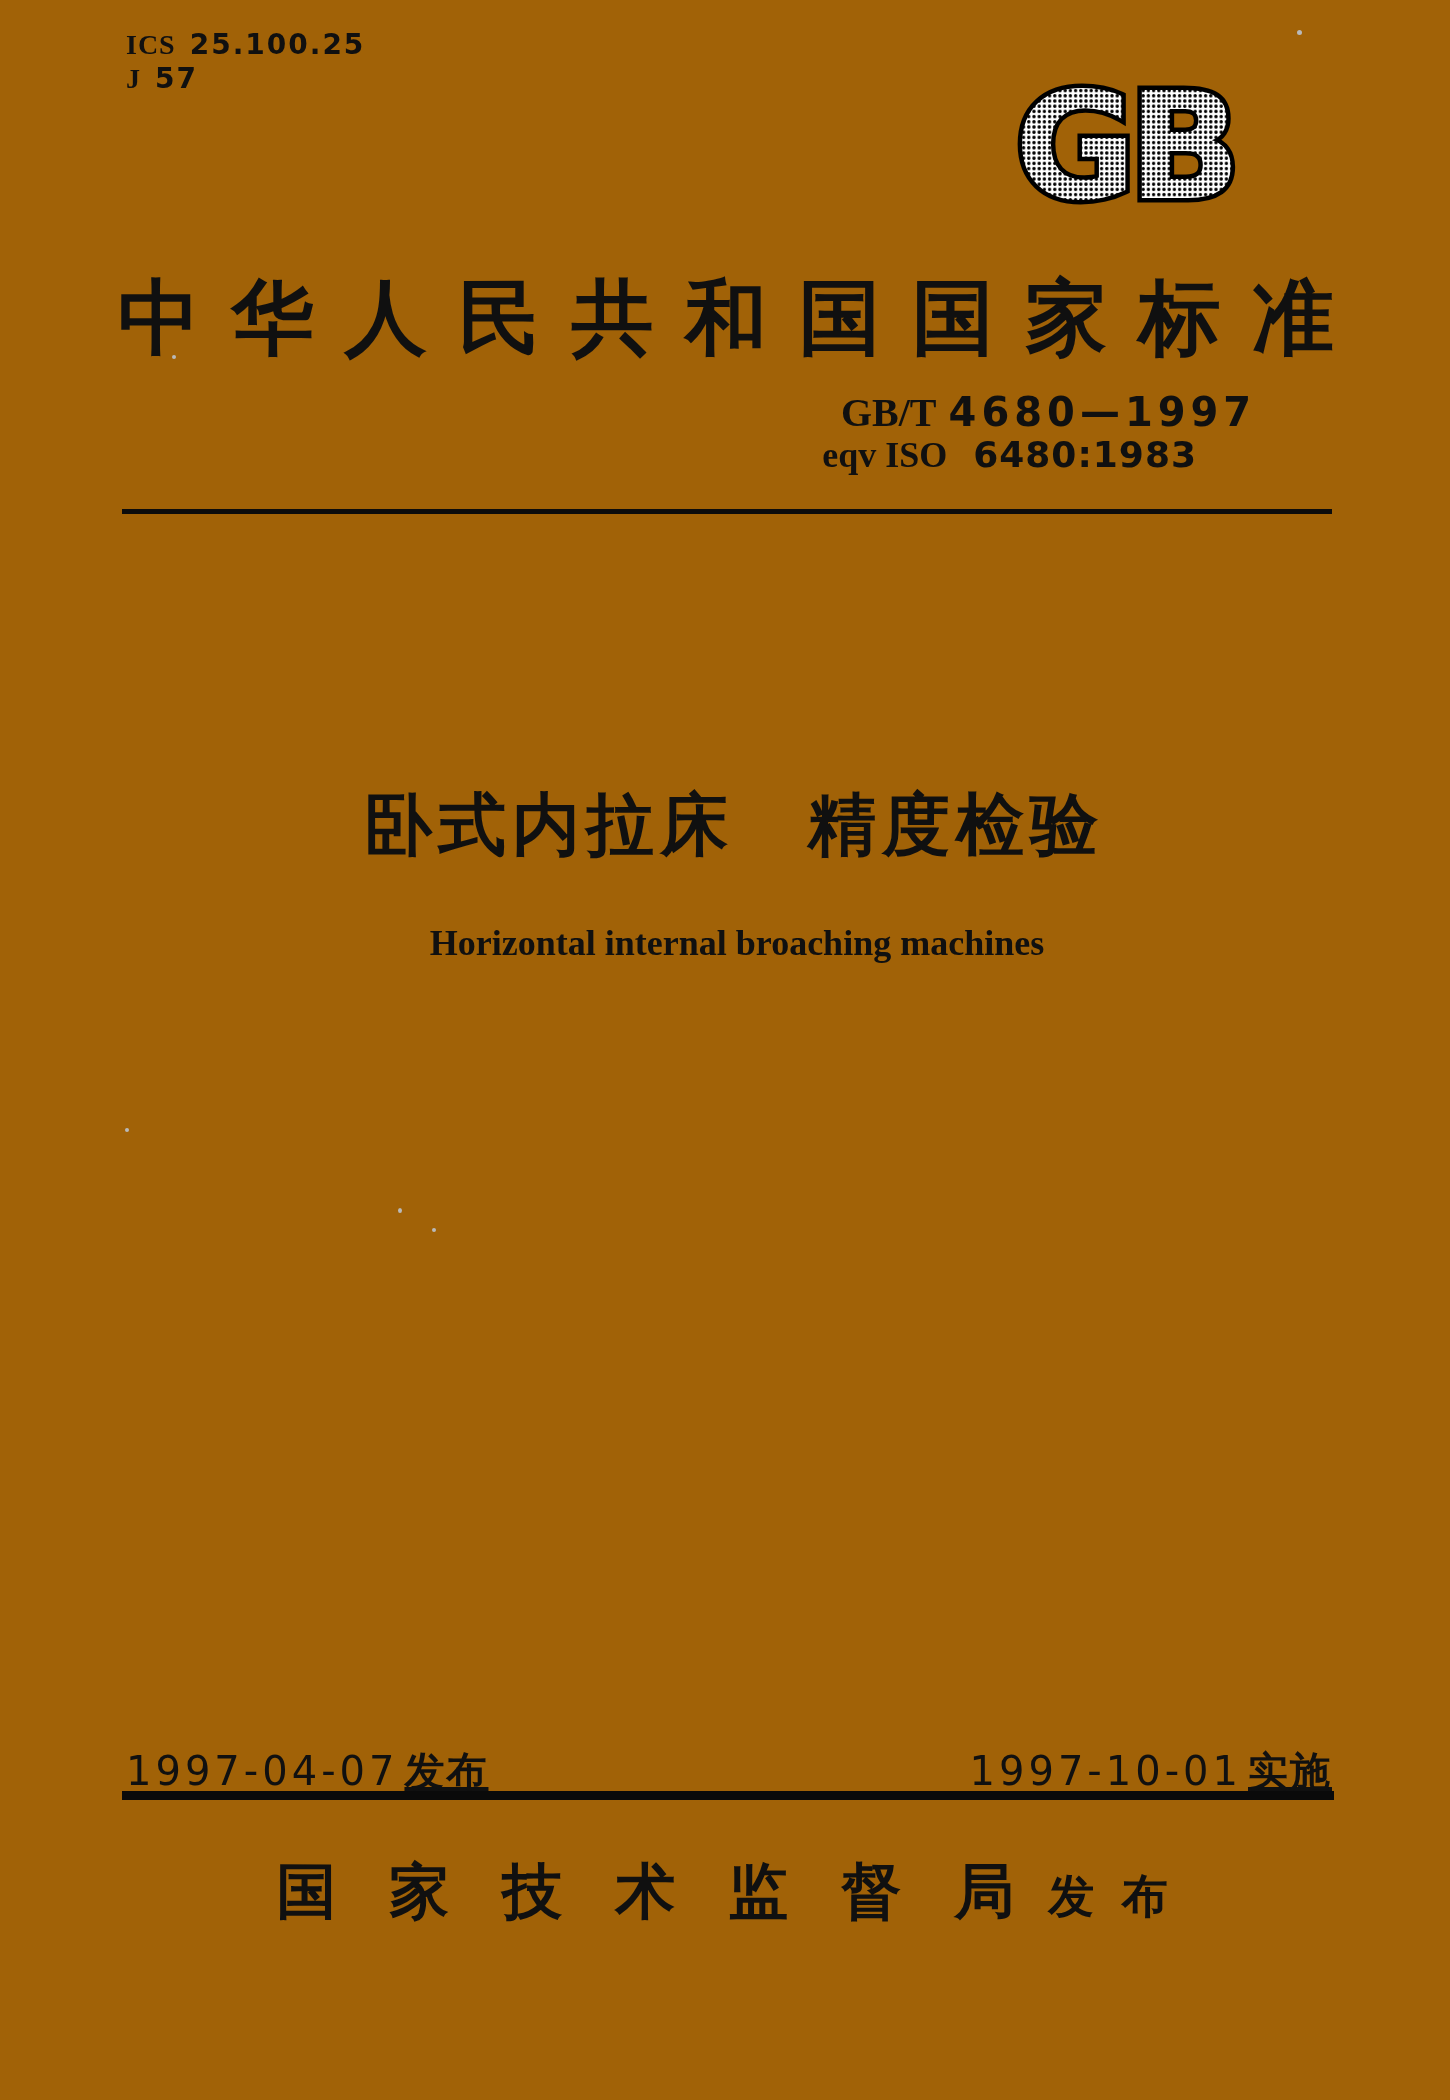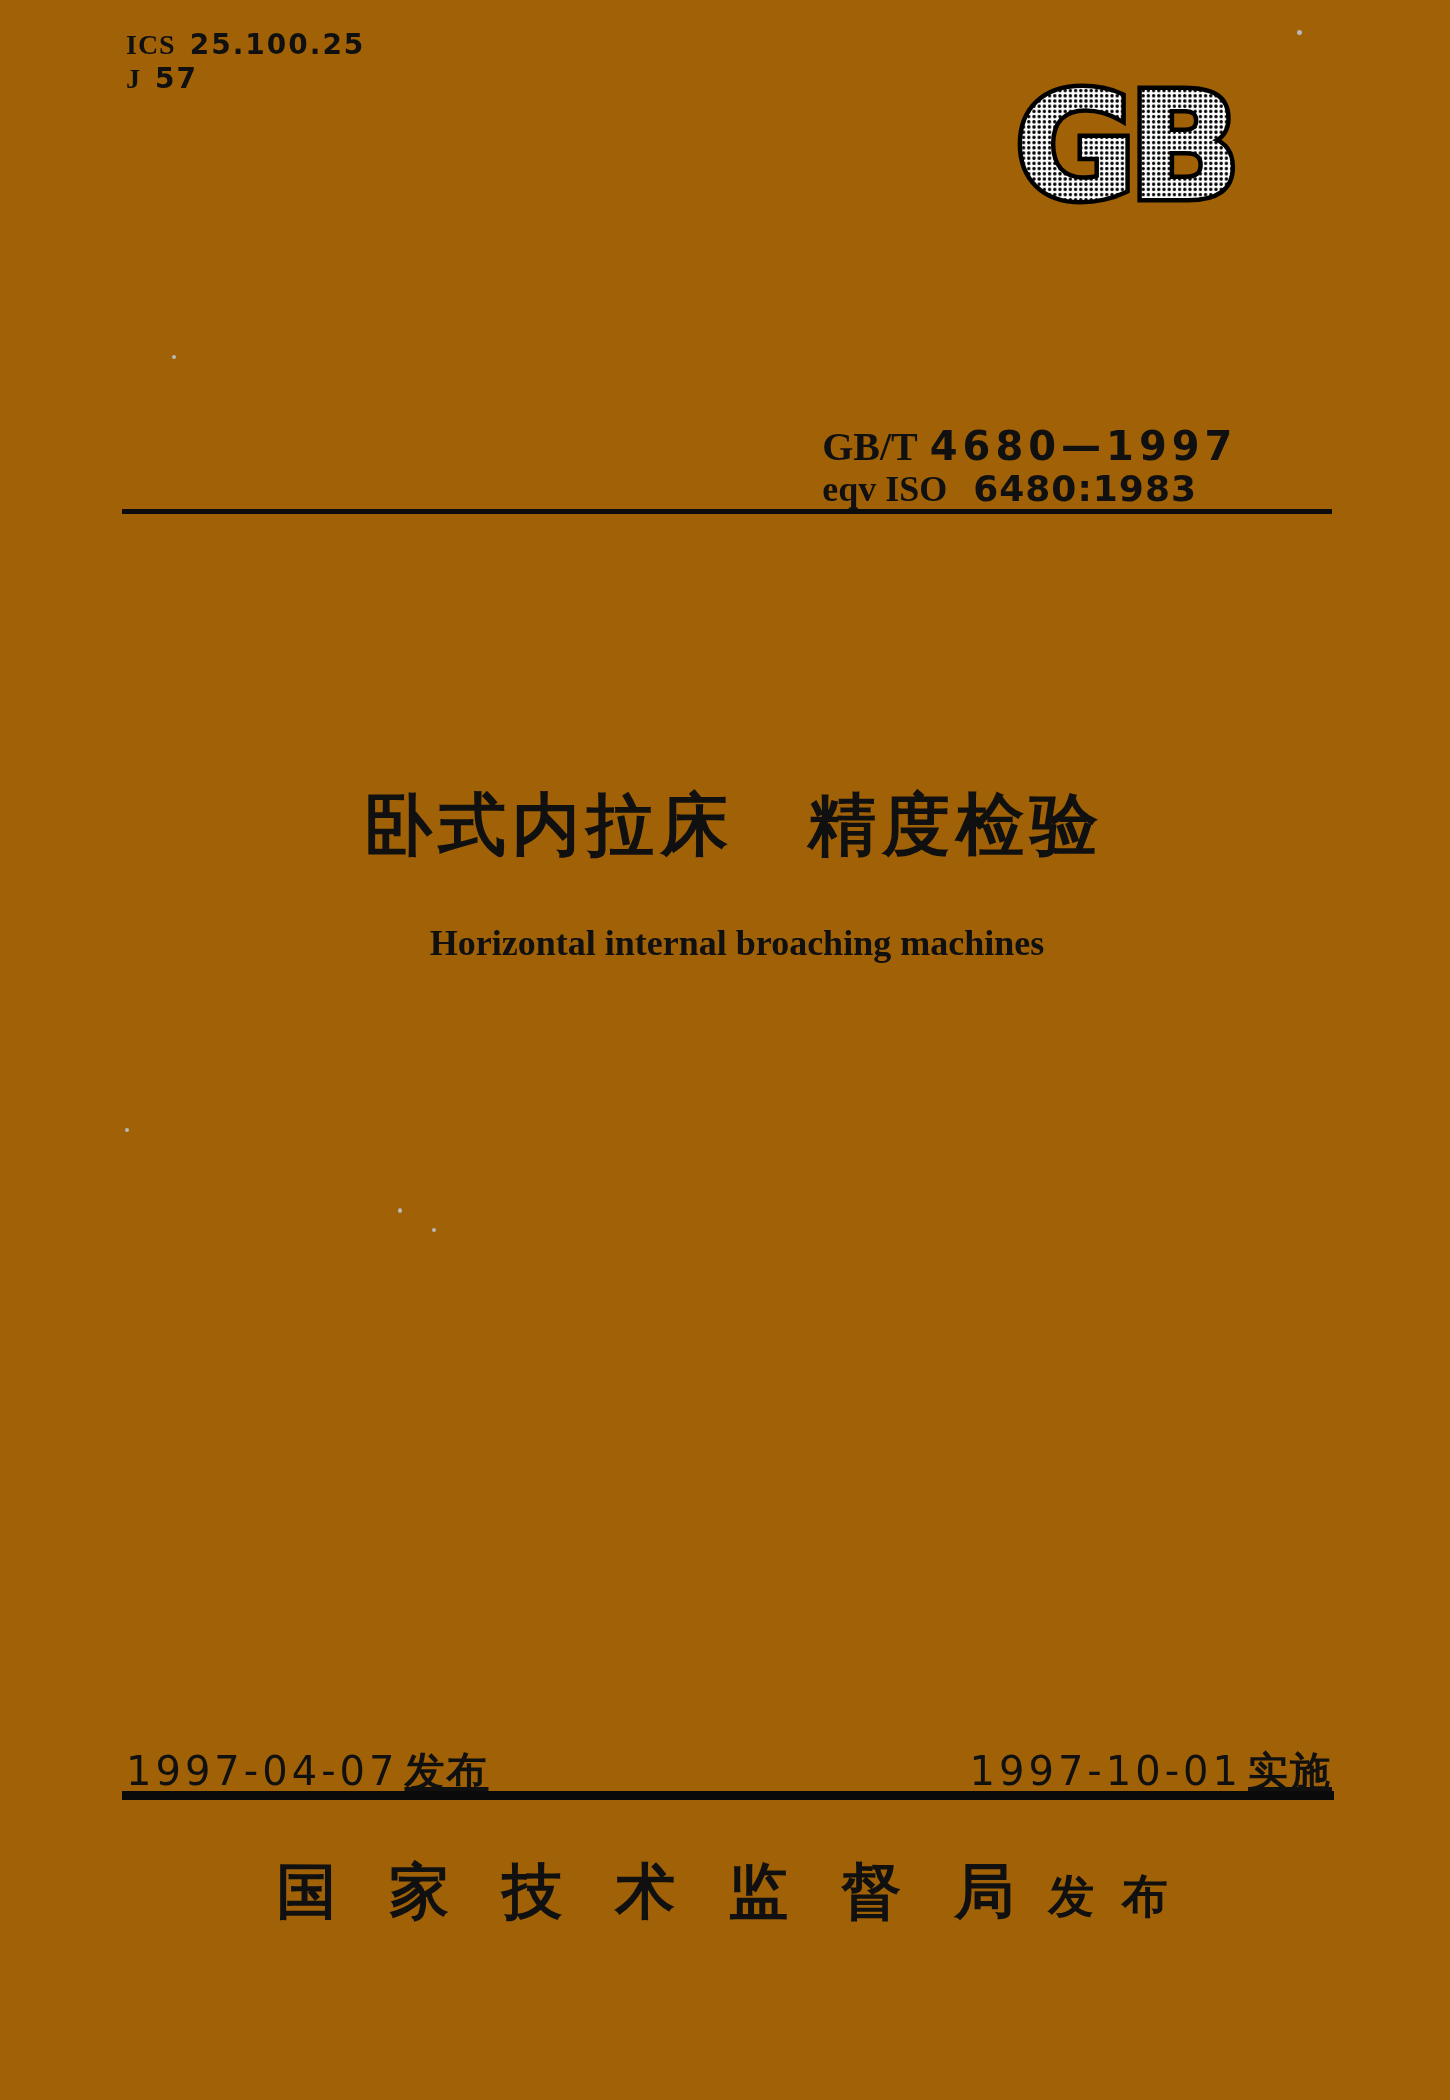--- a/index.html
+++ b/index.html
@@ -42,22 +42,22 @@
     line-height: 1.05;
     white-space: nowrap;
     text-align: justify;
     text-align-last: justify;
   }
 
   
   .std-code-block {
     position: absolute;
     right: 175px;
-    top: 424px;
-    text-align: left;
+    top: 390px;
+    text-align: center;
   }
   .std-code-line1 {
     font-size: 40px;
     font-weight: bold;
     line-height: 44px;
     white-space: nowrap;
   }
   .std-code-line1 .prefix { font-family: "Liberation Serif", "DejaVu Serif", serif; margin-right: 12px; }
   .std-code-line1 .num { font-family: "DejaVu Sans", sans-serif; letter-spacing: 5px; }
   .std-code-line2 {
@@ -187,20 +187,21 @@
   <svg class="gb-logo" width="258" height="158" viewBox="0 0 258 158">
     <defs>
       <pattern id="halftone" width="5.2" height="5.2" patternUnits="userSpaceOnUse">
         <rect width="5.2" height="5.2" fill="#ffffff"></rect>
         <circle cx="2.6" cy="2.6" r="1.7" fill="#000000"></circle>
       </pattern>
     </defs>
     <text x="129" y="136" text-anchor="middle" font-family="DejaVu Sans, sans-serif" font-size="148" font-weight="bold" letter-spacing="-8" fill="url(#halftone)" stroke="#000000" stroke-width="9" paint-order="stroke">GB</text>
   </svg>
 
+  <div class="national-title">中华人民共和国国家标准</div>
 
   <div class="std-code-block">
     <div class="std-code-line1">
       <span class="prefix">GB/T</span><span class="num">4680—1997</span>
     </div>
     <div class="std-code-line2">
       <span class="prefix">eqv ISO</span><span class="num">6480:1983</span>
     </div>
   </div>
 

